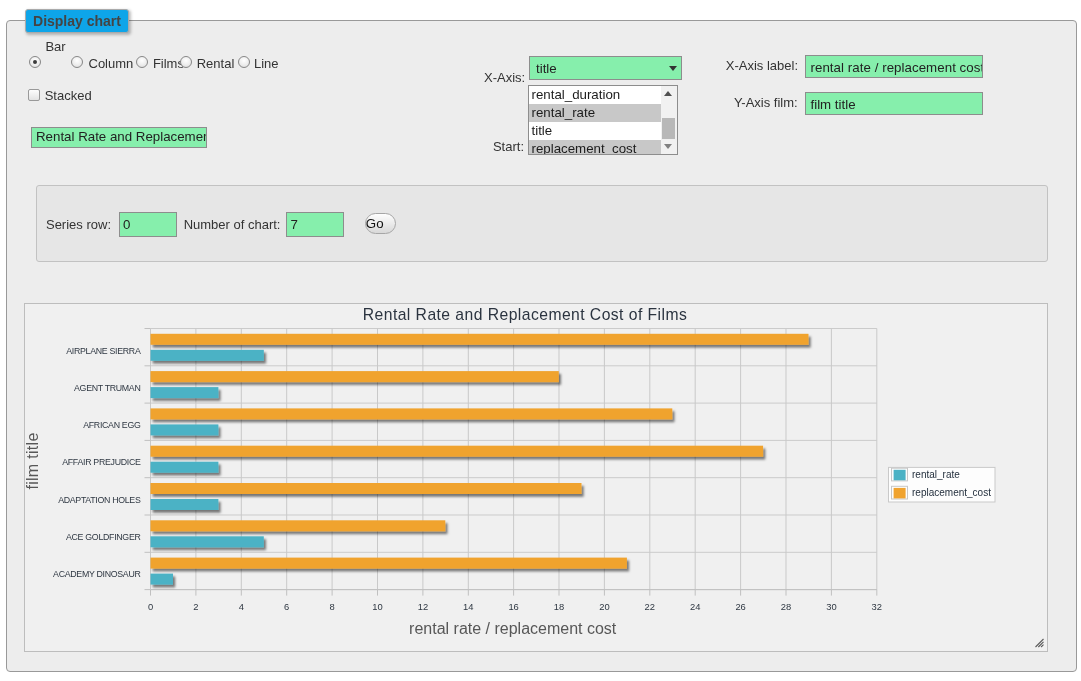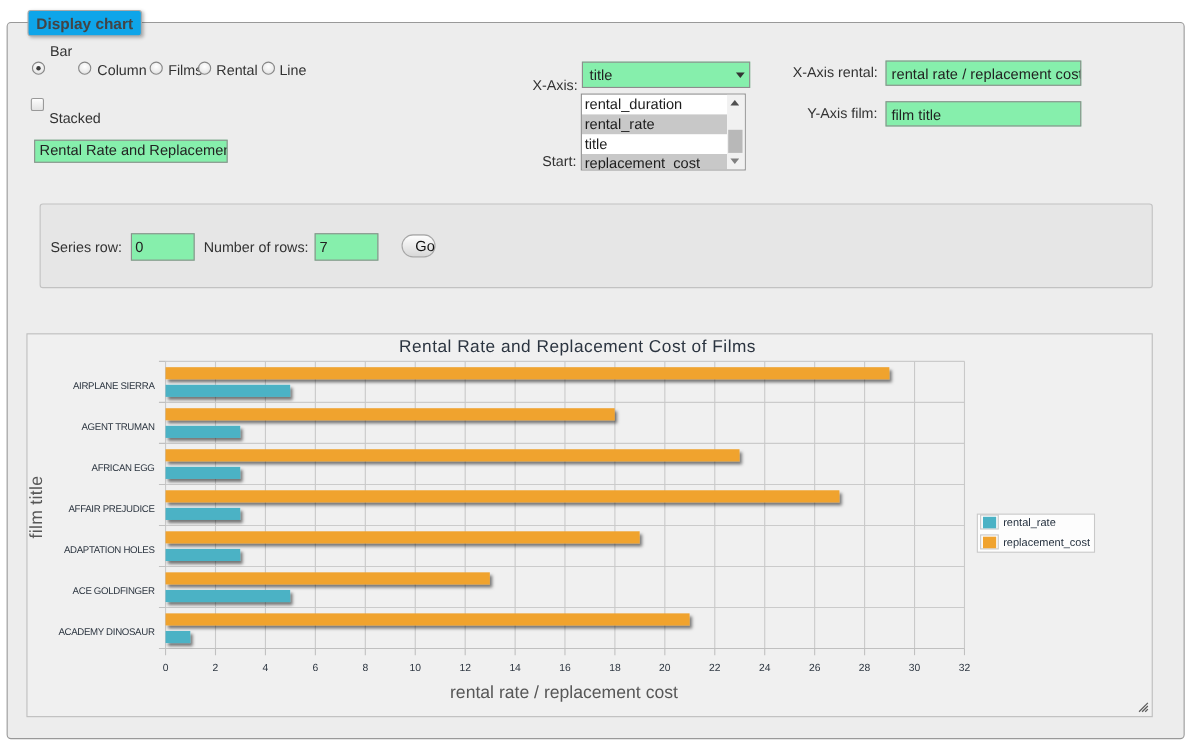--- a/index.html
+++ b/index.html
@@ -21,21 +21,21 @@
 <span class="rad" style="left:71.3px;top:56px"></span>
 <span class="lbl" style="left:88.5px;top:55.5px">Column</span>
 <span class="rad" style="left:136.2px;top:56px"></span>
 <span class="lbl" style="left:152.9px;top:55.5px">Films</span>
 <span class="rad" style="left:180.2px;top:56px"></span>
 <span class="lbl" style="left:196.7px;top:55.5px">Rental</span>
 <span class="rad" style="left:237.5px;top:56px"></span>
 <span class="lbl" style="left:254px;top:55.5px">Line</span>
 
 <span class="abs" style="left:28px;top:88.5px;width:12px;height:12px;border:1px solid #999;border-radius:2px;background:linear-gradient(#fdfdfd,#e3e3e3)"></span>
-<span class="lbl" style="left:44.7px;top:100px">Stacked</span>
+<span class="lbl" style="left:44.7px;top:88px">Stacked</span>
 
 <div class="inp" style="left:31px;top:126.5px;width:176px;height:21.5px;line-height:18px;padding-left:4px">Rental Rate and Replacement Cost of Films</div>
 
 <span class="lbl" style="right:555.8px;top:70px">X-Axis:</span>
 <div class="inp" style="left:528.5px;top:55.5px;width:153.5px;height:24.5px;line-height:24.3px;padding-left:6.5px">title</div>
 <span class="abs" style="left:669px;top:65.8px;width:0;height:0;border-left:4.3px solid transparent;border-right:4.3px solid transparent;border-top:5.9px solid #333"></span>
 
 <span class="lbl" style="right:557px;top:139.2px">Start:</span>
 <div class="abs" style="left:527.5px;top:85px;width:150px;height:70px;background:#fff;border:1px solid #8d8d8d;overflow:hidden">
   <div style="position:absolute;left:0;top:0;right:16px;bottom:0">
@@ -48,31 +48,31 @@
     <div style="position:absolute;left:0;top:0;width:16px;height:16px">
         <span style="position:absolute;left:3.5px;top:5px;width:0;height:0;border-left:4.5px solid transparent;border-right:4.5px solid transparent;border-bottom:5px solid #505050"></span>
       </div>
     <div style="position:absolute;left:1.5px;top:32px;width:13px;height:21px;background:#b8b8b8"></div>
     <div style="position:absolute;left:0;bottom:0;width:16px;height:16px">
         <span style="position:absolute;left:3.5px;top:6px;width:0;height:0;border-left:4.5px solid transparent;border-right:4.5px solid transparent;border-top:5px solid #808080"></span>
       </div>
   </div>
 </div>
 
-<span class="lbl" style="right:283px;top:58.1px">X-Axis rental:</span>
+<span class="lbl" style="right:283px;top:58.1px">X-Axis label:</span>
 <div class="inp" style="left:804.5px;top:55px;width:178.5px;height:23px;line-height:23px;padding-left:5px;letter-spacing:0.05px">rental rate / replacement cost</div>
 <span class="lbl" style="right:283.3px;top:94.6px">Y-Axis film:</span>
 <div class="inp" style="left:804.5px;top:92px;width:178.5px;height:23px;line-height:23px;padding-left:5px">film title</div>
 
 <div class="abs" style="left:36px;top:185px;width:1012px;height:76.5px;background:#e6e6e6;border:1px solid #c2c2c2;border-radius:3px"></div>
 <span class="lbl" style="right:970px;top:216.9px">Series row:</span>
 <div class="inp" style="left:118.5px;top:212px;width:58px;height:24.5px;line-height:23px;padding-left:3.5px">0</div>
-<span class="lbl" style="right:800.5px;top:216.9px">Number of rows:</span>
+<span class="lbl" style="right:800.5px;top:216.9px">Number of chart:</span>
 <div class="inp" style="left:285.5px;top:212px;width:58px;height:24.5px;line-height:23px;padding-left:4px">7</div>
-<div class="abs" style="left:364.8px;top:213.4px;width:31.5px;height:21px;border:1px solid #a6a6a6;border-radius:10.5px;background:linear-gradient(#fefefe,#d8d8d8);font-size:13.3px;color:#111;text-align:right;line-height:19.5px">Go</div>
+<div class="abs" style="left:364.8px;top:213.4px;width:31.5px;height:21px;border:1px solid #a6a6a6;border-radius:10.5px;background:linear-gradient(#fefefe,#d8d8d8);font-size:13.3px;color:#111;text-align:left;line-height:19.5px">Go</div>
 
 <div class="abs" style="left:24px;top:303px;width:1024px;height:349px;background:#f0f0f0;border:1px solid #bdbdbd">
 <svg width="1022" height="347" style="position:absolute;left:0;top:0">
 <defs>
         <filter id="sh" x="-20%" y="-50%" width="140%" height="220%">
           <feDropShadow dx="2.2" dy="2.8" stdDeviation="1.3" flood-color="#000" flood-opacity="0.5"></feDropShadow>
         </filter>
       </defs>
 <line x1="125.5" y1="24.5" x2="851.8" y2="24.5" stroke="#cbcbcb" stroke-width="1"></line>
 <line x1="125.5" y1="61.8" x2="851.8" y2="61.8" stroke="#cbcbcb" stroke-width="1"></line>

